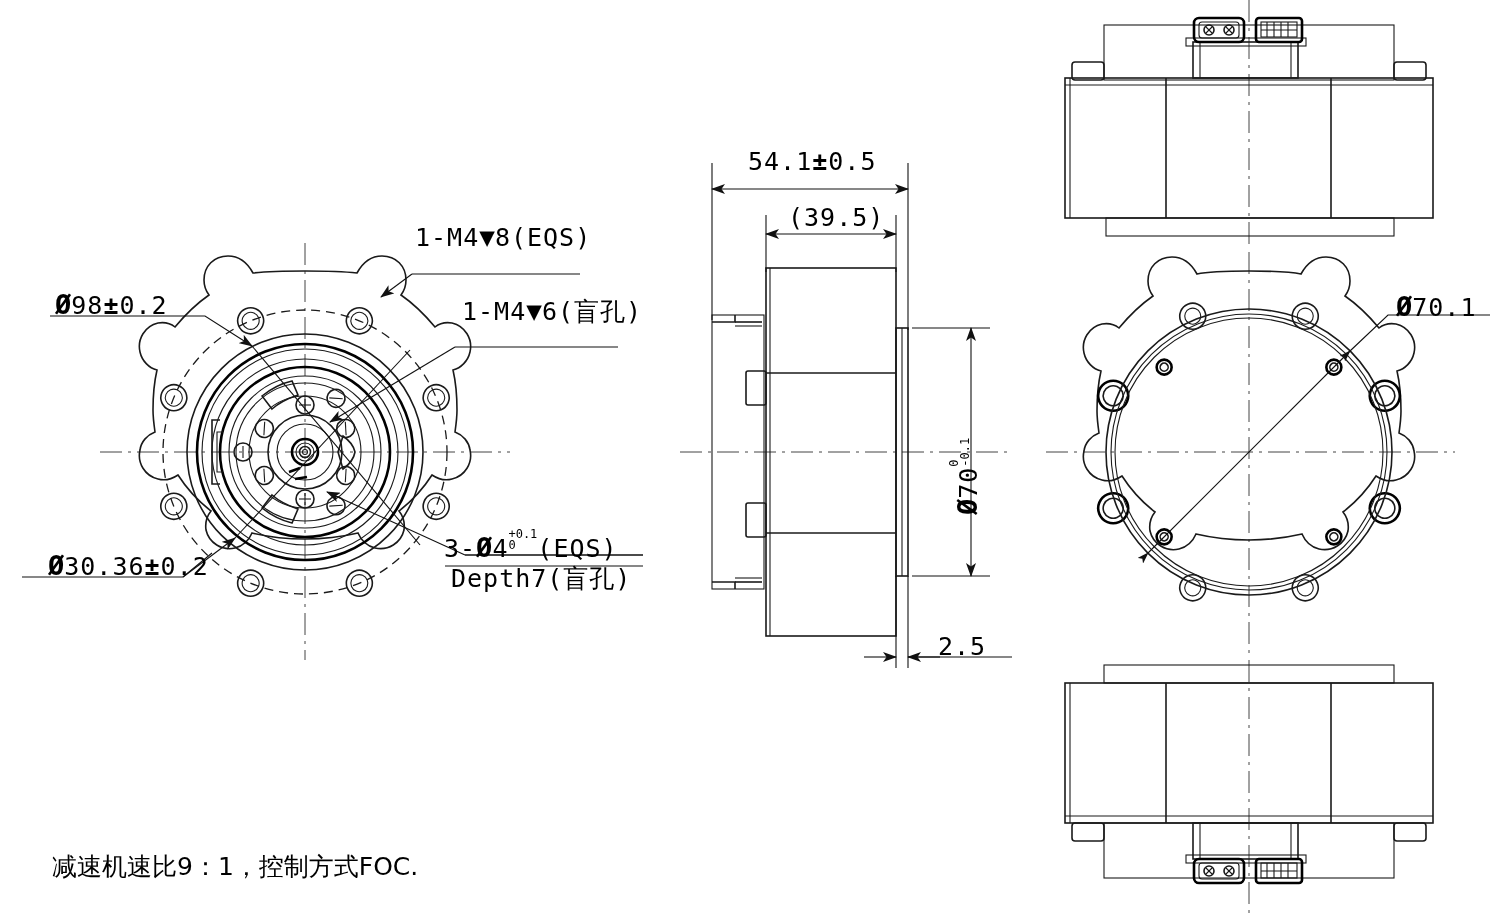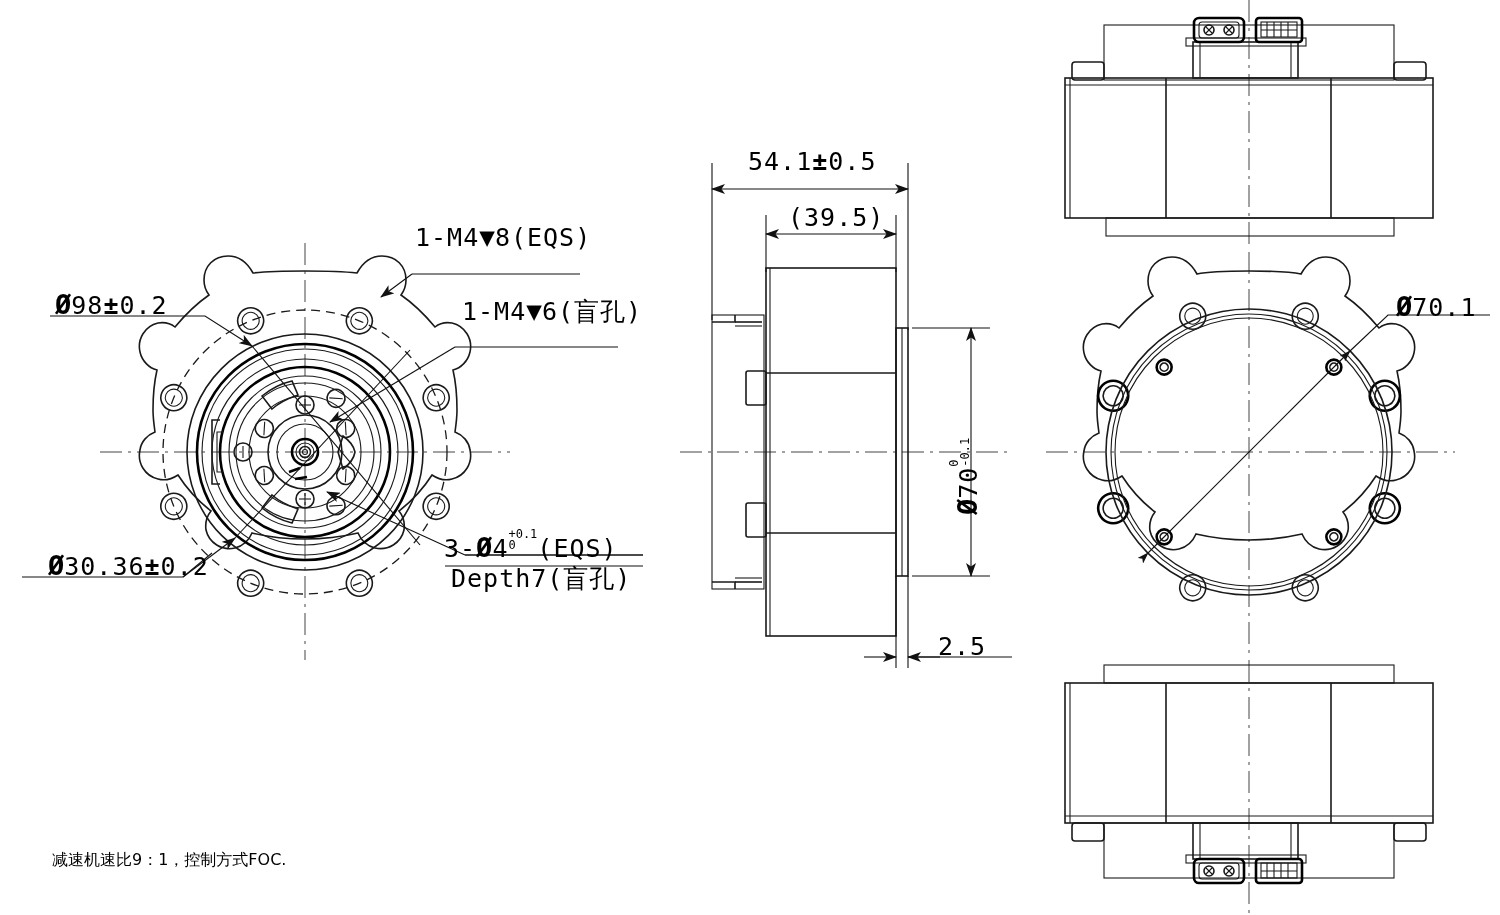--- a/index.html
+++ b/index.html
@@ -16,21 +16,21 @@
   .ctr{stroke:#444;fill:none;stroke-width:1.0;stroke-dasharray:22 6 3 6;}
   .dash{stroke:#1a1a1a;fill:none;stroke-width:1.3;stroke-dasharray:9 6;}
   .dim{stroke:#111;fill:none;stroke-width:1.1;}
 
   .txt{
     position:absolute;
     font-family:"DejaVu Sans Mono","Liberation Mono",monospace;
     color:#000;white-space:nowrap;letter-spacing:1px;
   }
   .t-dim{font-size:25px;}
-  .t-note{font-size:16px;font-family:"DejaVu Sans","Liberation Sans",sans-serif;letter-spacing:0px;}
+  .t-note{font-size:25px;font-family:"DejaVu Sans","Liberation Sans",sans-serif;letter-spacing:0px;}
   .dia{font-weight:bold;font-size:27px;letter-spacing:0px;}
   .pm{font-weight:bold;}
   .tol{
     display:inline-block;font-size:12px;line-height:11px;
     vertical-align:8px;letter-spacing:0px;text-align:left;
   }
   .tol span{display:block;}
   .rot90{
     transform:rotate(-90deg);transform-origin:left top;
   }

